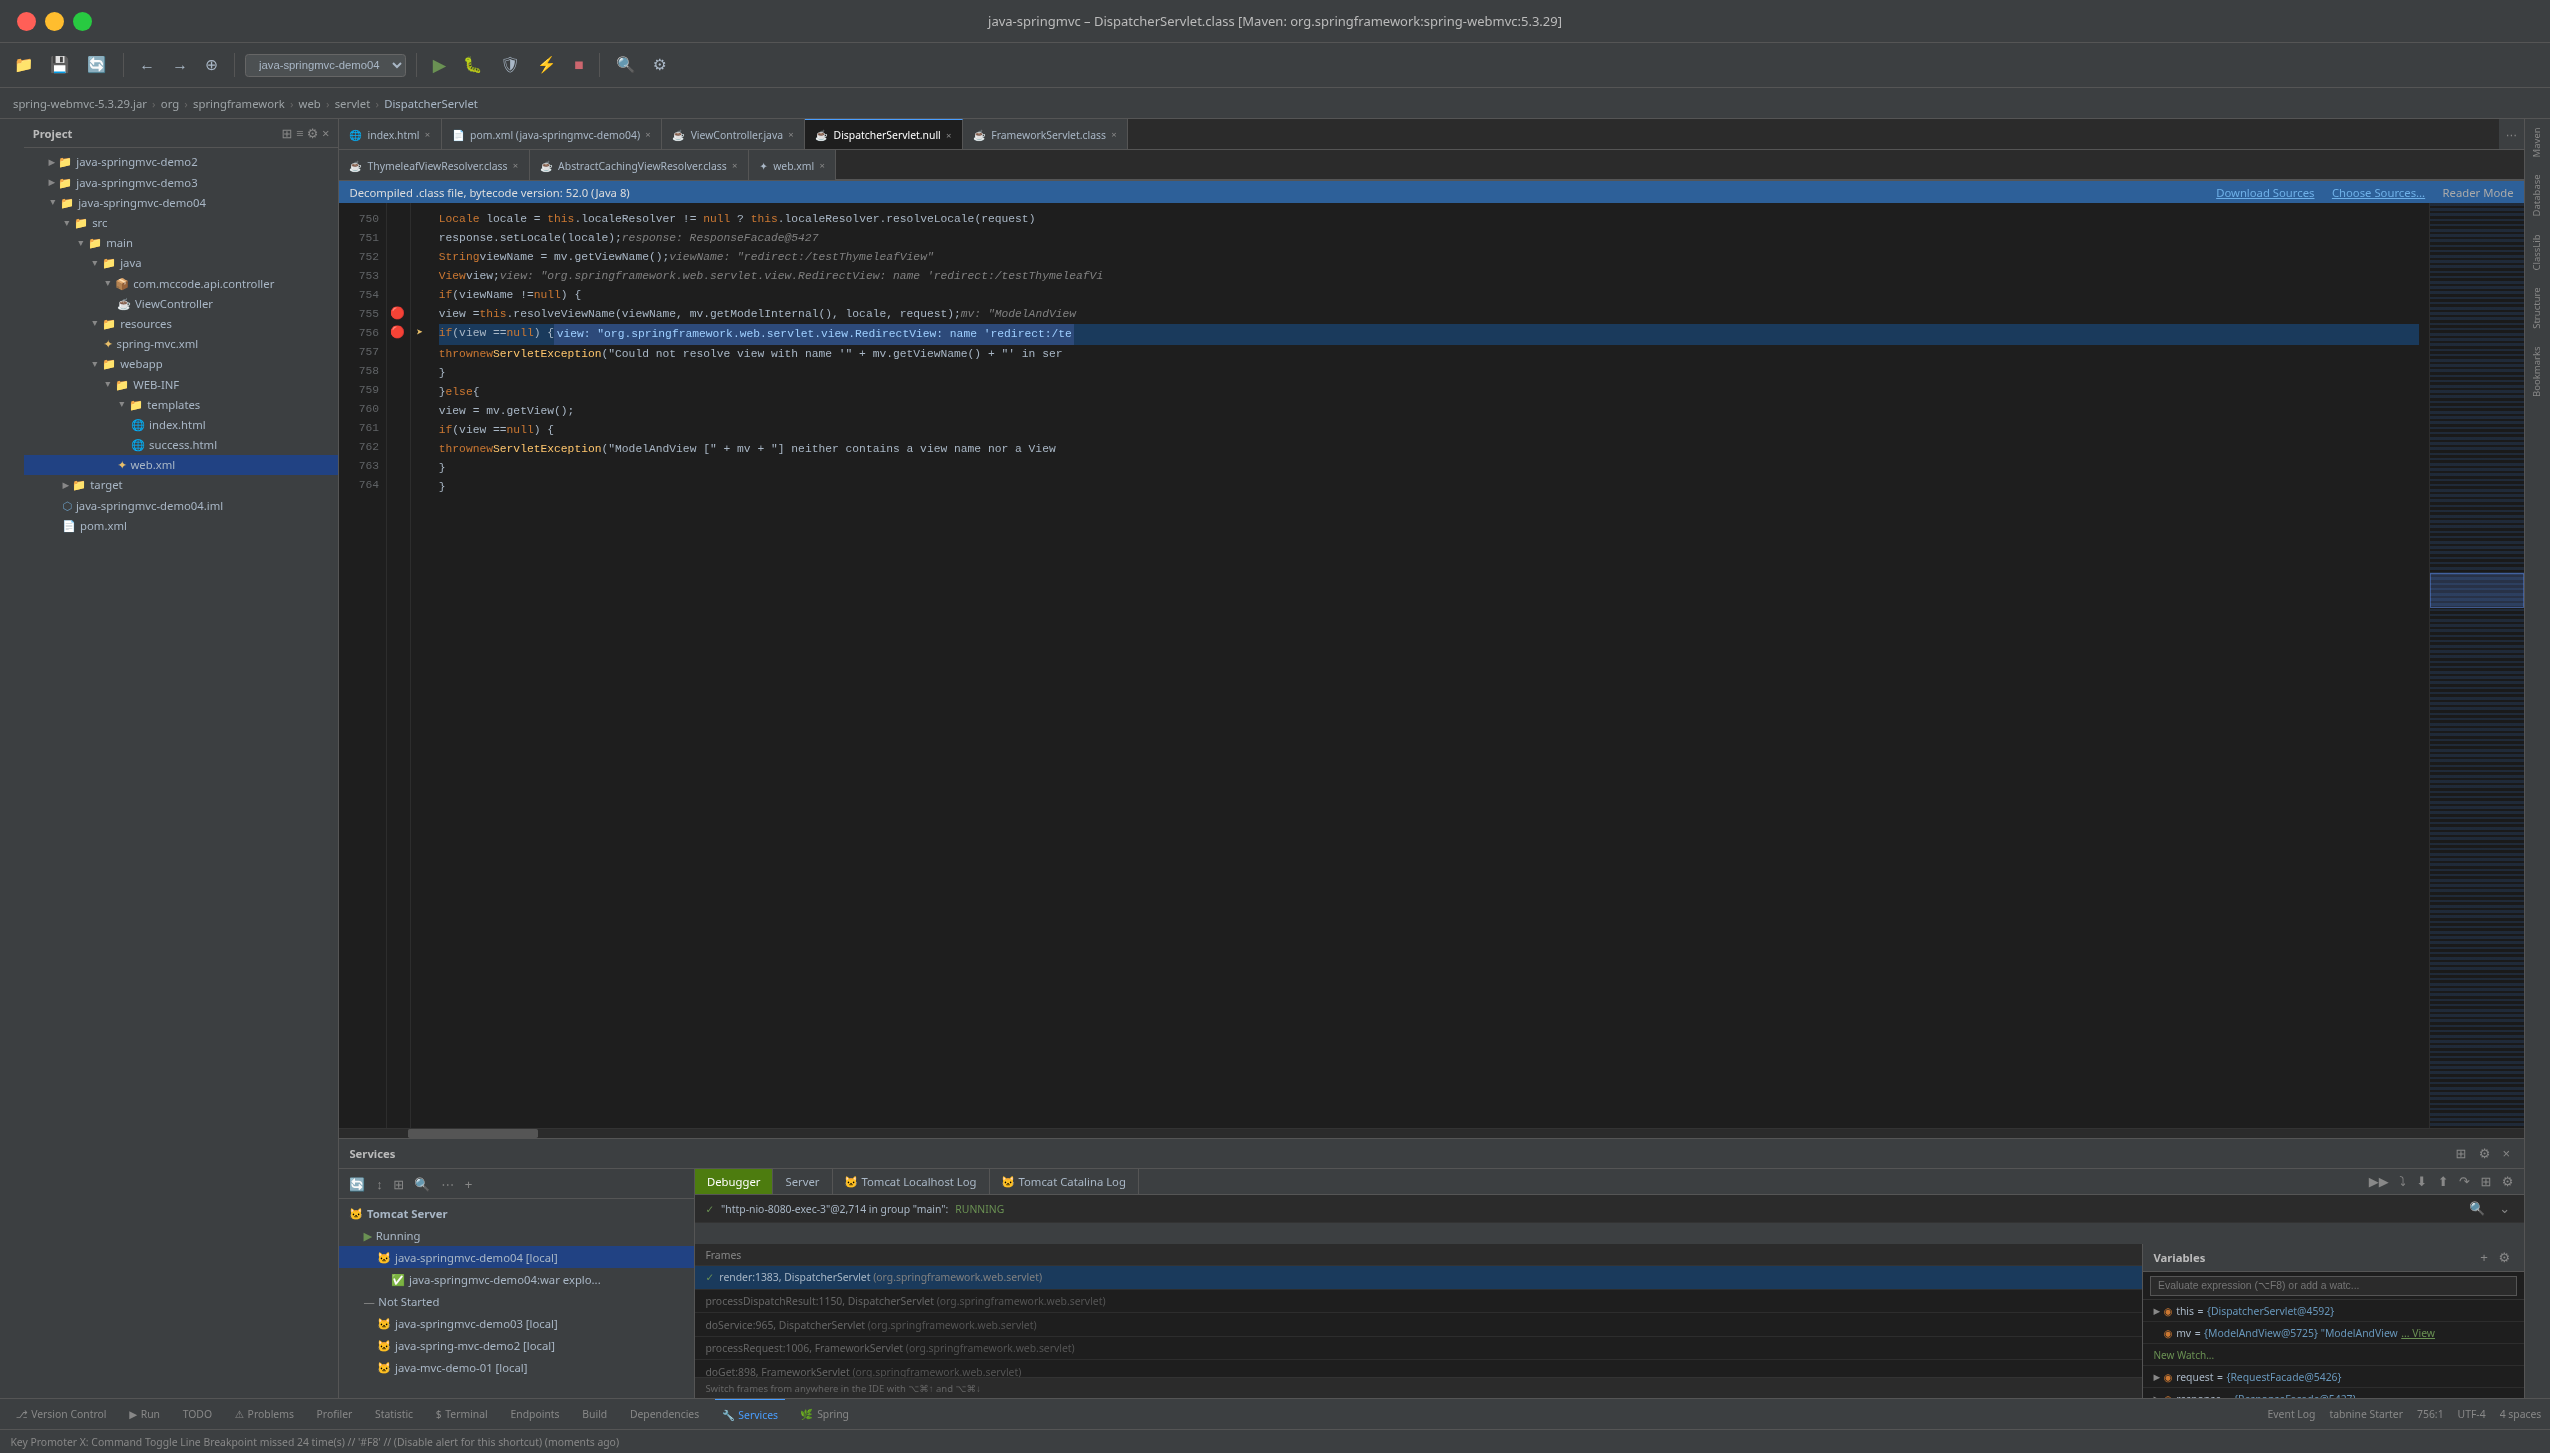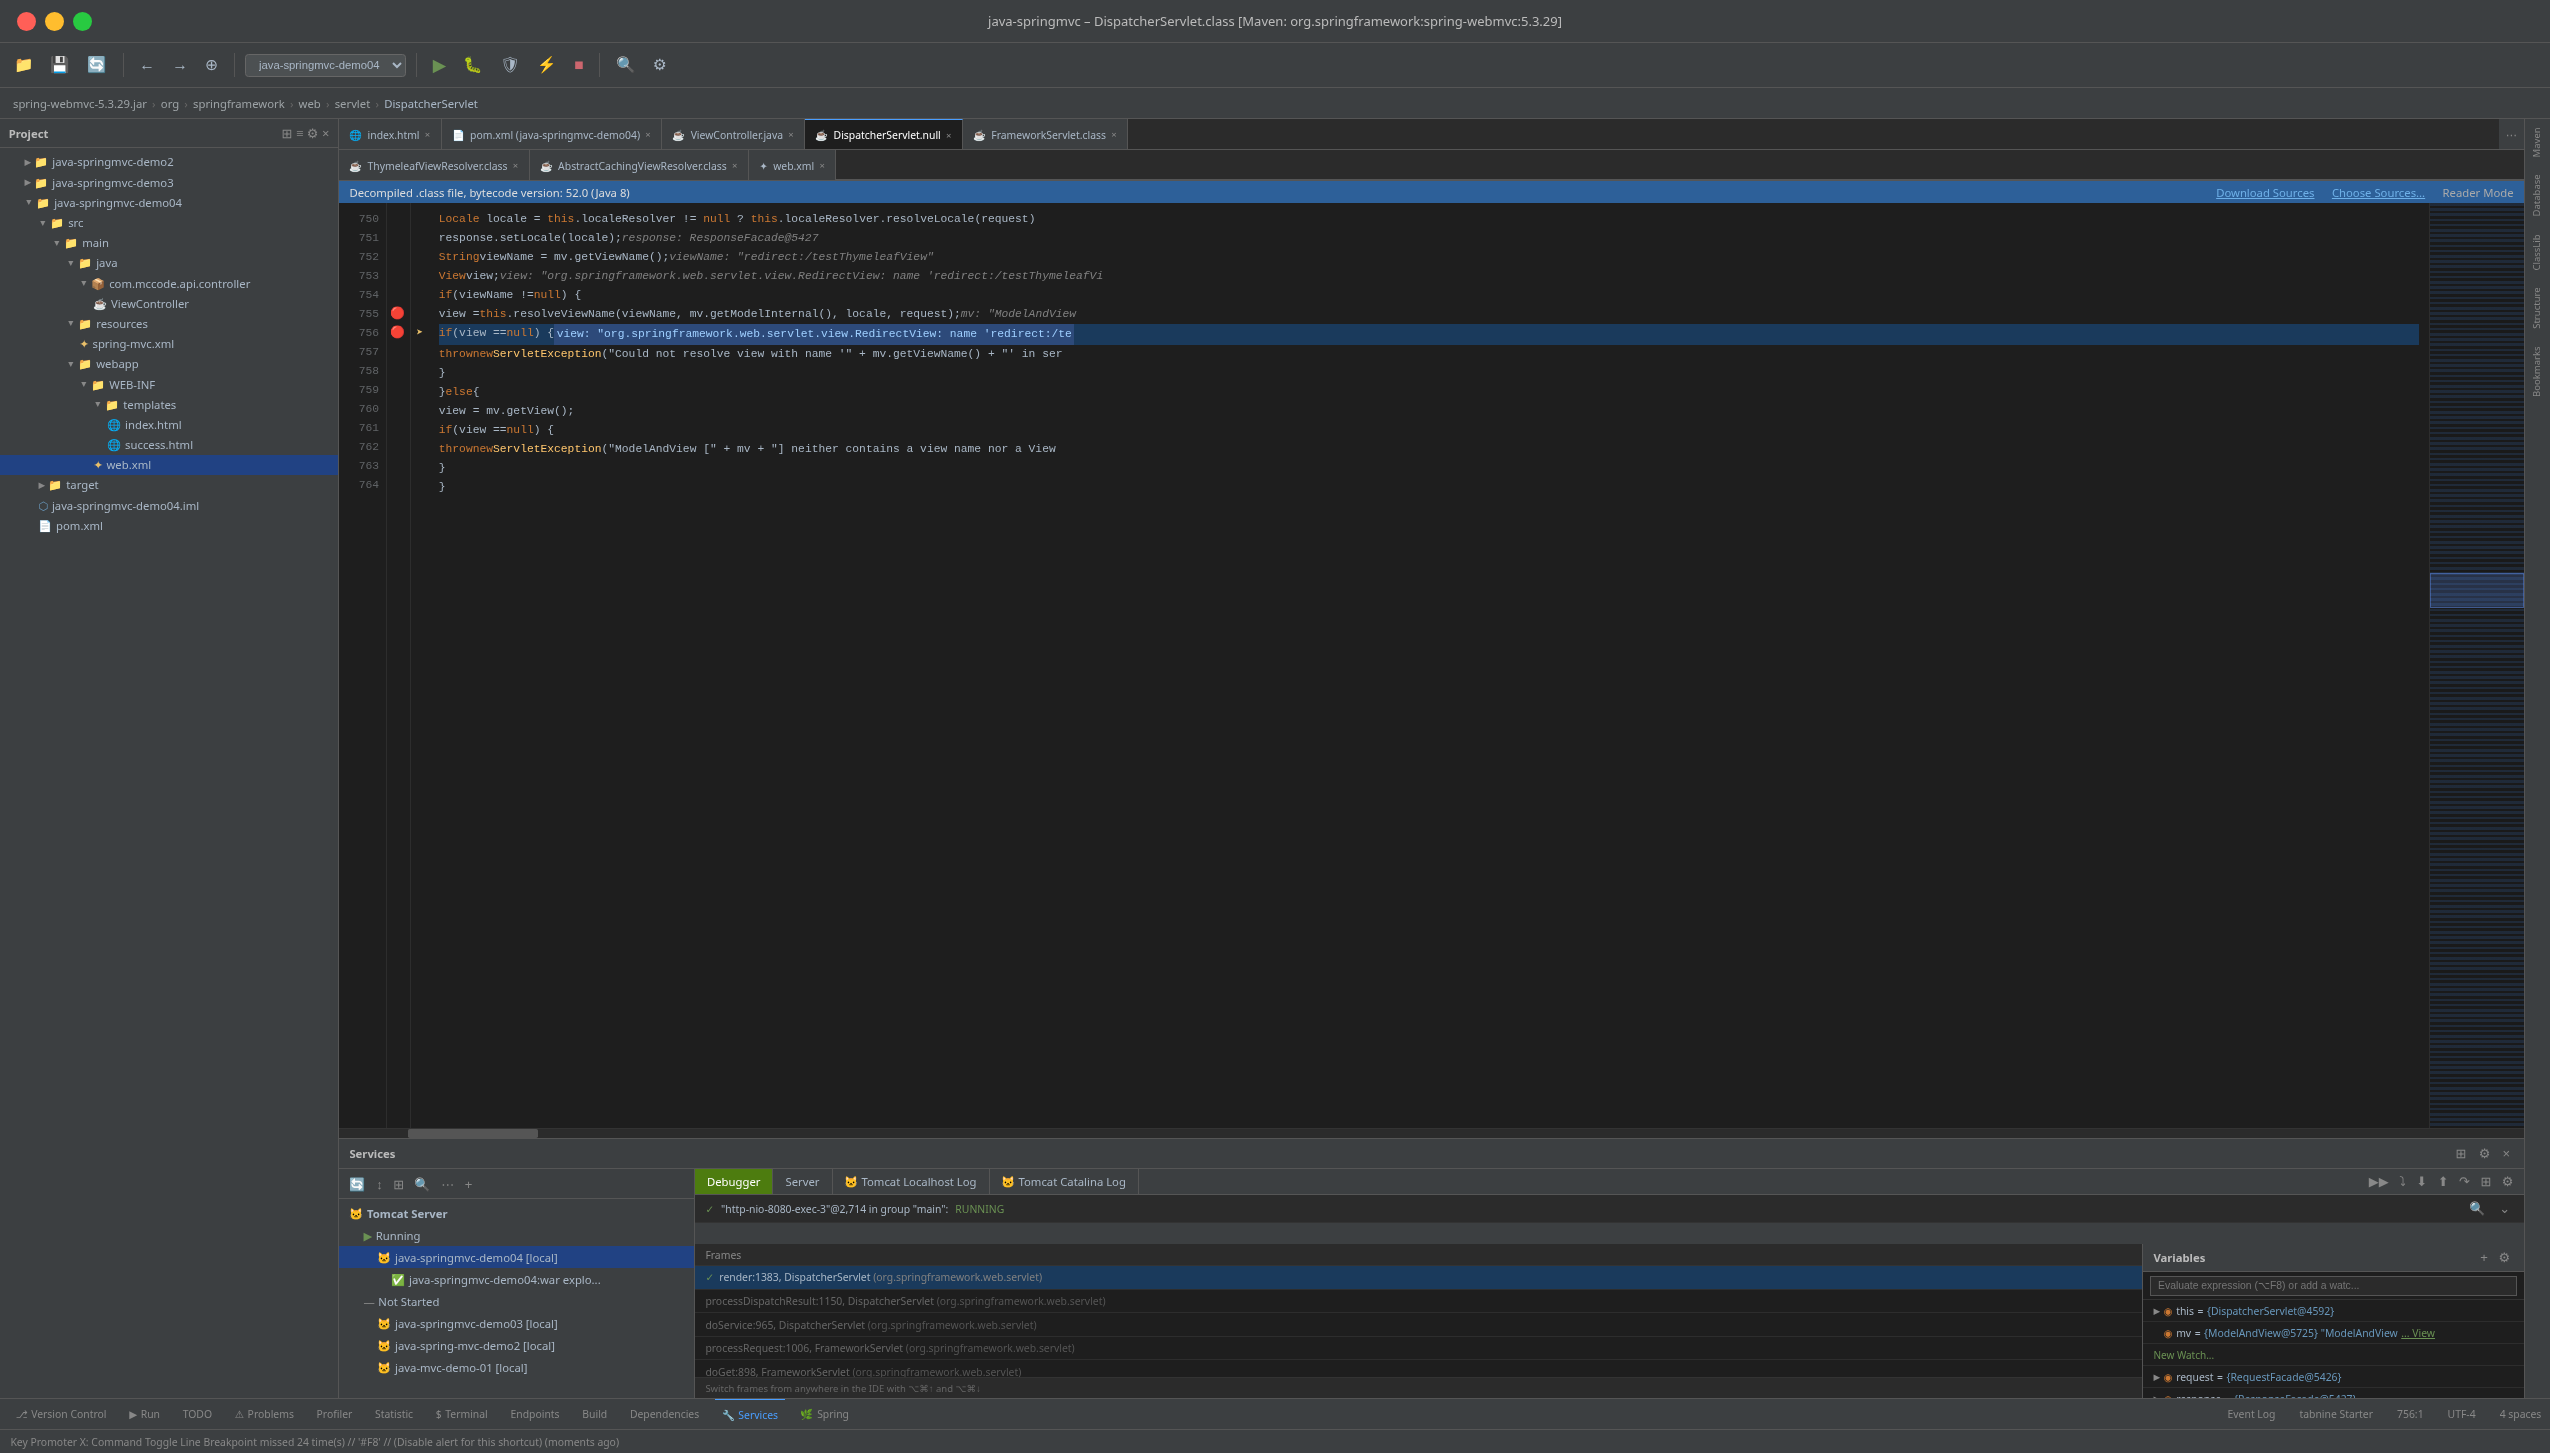--- a/index.html
+++ b/index.html
@@ -25,21 +25,21 @@
     
     #breadcrumb { background: #3c3f41; height: 31px; display: flex; align-items: center; padding: 0 13px; gap: 5.2px; font-size: 11.3px; color: #9da3a6; border-bottom: 0.9px solid #555; }
     #breadcrumb span { color: #9da3a6; }
     #breadcrumb .sep { color: #666; }
     #breadcrumb .current { color: #a9b7c6; }
     
     
     #main { display: flex; height: calc(1453px - 43px - 45px - 31px - 31px - 24px); }
     
     
-    #sidebar { width: 339px; background: #3c3f41; border-right: 0.9px solid #555; display: flex; flex-direction: column; overflow: hidden; }
+    #sidebar { width: 339px; background: #3c3f41; border-right: 0.9px solid #555; display: flex; flex-direction: column; overflow: hidden; padding-left: 24px; }
     #sidebar-header { background: #3c3f41; padding: 5.2px 8.7px; display: flex; align-items: center; justify-content: space-between; border-bottom: 0.9px solid #555; }
     #sidebar-header .title { font-size: 11.3px; font-weight: bold; color: #bbb; }
     #sidebar-header .actions { display: flex; gap: 3.5px; }
     #sidebar-header .actions span { cursor: pointer; font-size: 13px; color: #888; }
     #file-tree { flex: 1; overflow-y: auto; padding: 3.5px 0; font-size: 11.3px; }
     .tree-item { padding: 2.6px 7px; display: flex; align-items: center; gap: 3.5px; cursor: pointer; white-space: nowrap; }
     .tree-item.selected { background: #214283; }
     .tree-arrow { color: #888; font-size: 8.7px; }
     .folder-icon { color: #d8b26e; }
     .xml-icon { color: #e8bf6a; }
@@ -93,21 +93,21 @@
     .var-input { background: #2b2b2b; border: 0.9px solid #555; color: #a9b7c6; padding: 3.5px 7px; width: 100%; font-size: 10.4px; }
     .var-item { padding: 3.5px 10.4px; display: flex; align-items: center; gap: 3.5px; font-size: 10.4px; border-bottom: 0.9px solid #2d2d2d; cursor: pointer; }
     .var-arrow { color: #888; font-size: 8.7px; }
     .var-name { color: #a9b7c6; }
     .var-eq { color: #a9b7c6; }
     .var-val { color: #6897bb; }
     
     
     #statusbar { height: 31px; background: #3c3f41; display: flex; align-items: center; padding: 0 8.7px; gap: 8.7px; font-size: 10.4px; color: #888; border-top: 0.9px solid #555; }
     #statusbar .left { display: flex; gap: 8.7px; flex: 1; }
-    #statusbar .right { display: flex; gap: 24px; text-align: right; }
+    #statusbar .right { display: flex; gap: 14px; text-align: right; }
     .status-tab { display: flex; align-items: center; gap: 3.5px; cursor: pointer; padding: 0 7px; height: 31px; }
     .status-tab.active { color: #4a9eff; border-top: 1.7px solid #4a9eff; }
     
     
     #bottom-msg { height: 24px; background: #3c3f41; display: flex; align-items: center; padding: 0 10.4px; font-size: 10.4px; color: #888; border-top: 0.9px solid #555; }
     
     
     .kw { color: #cc7832; }
     .comment { color: #808080; font-style: italic; }
     .cls { color: #ffc66d; }

